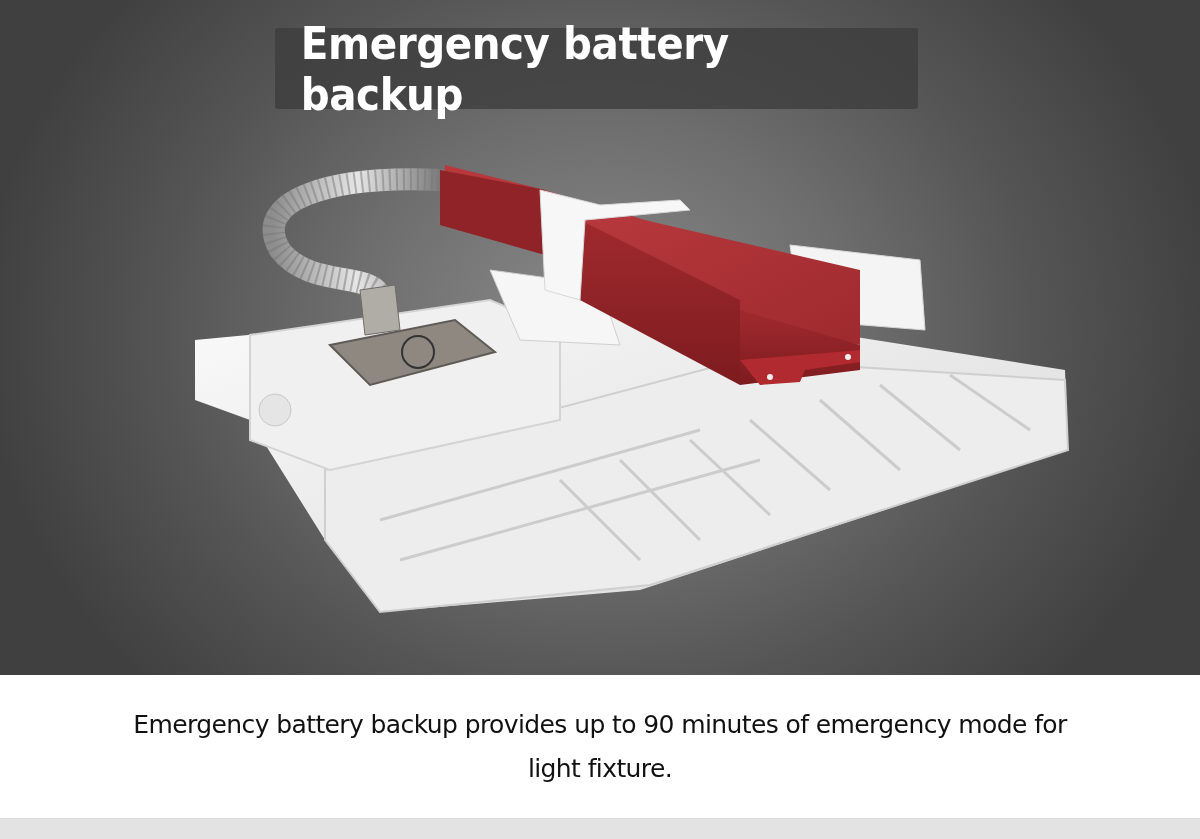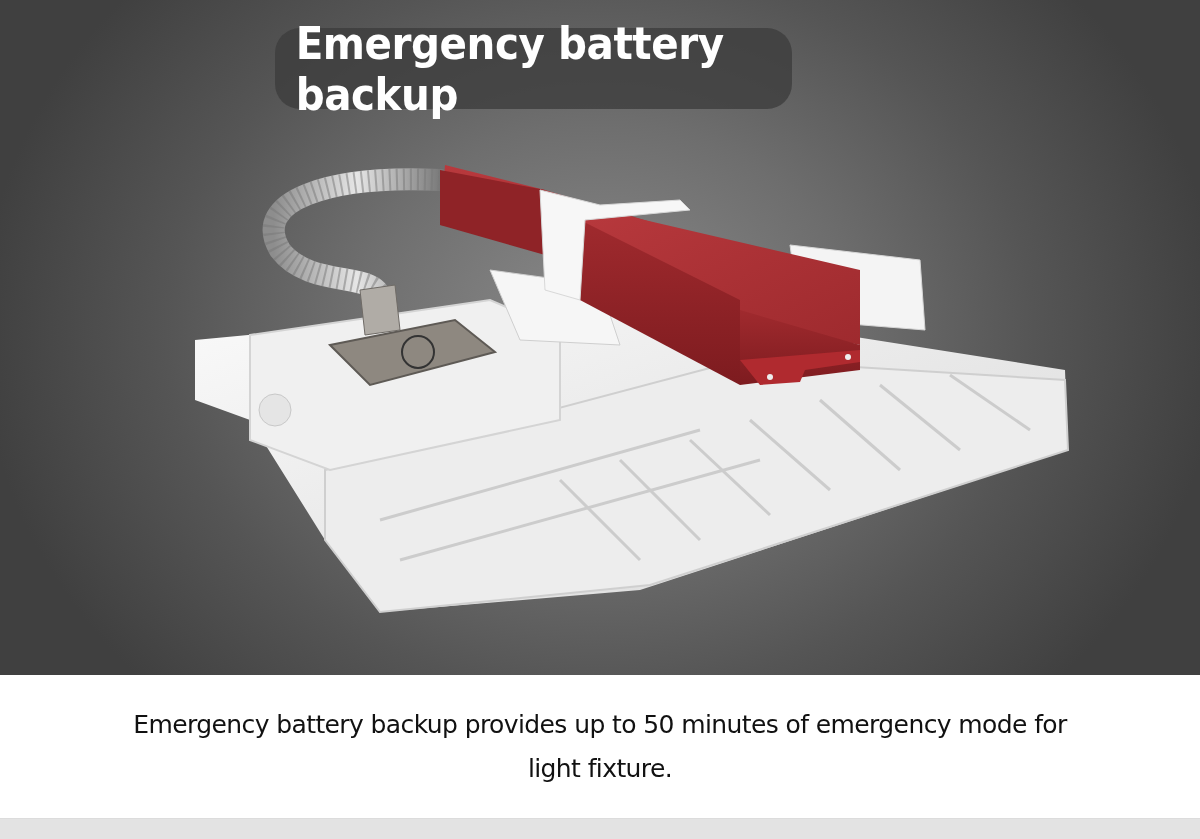--- a/index.html
+++ b/index.html
@@ -6,22 +6,22 @@
     body {
       width: 1200px; height: 839px; overflow: hidden; background: #ffffff;
       font-family: "Liberation Sans", "DejaVu Sans", sans-serif;
     }
     .hero {
       position: absolute; left: 0; top: 0; width: 1200px; height: 675px;
       background: radial-gradient(ellipse 620px 520px at 600px 330px, #8a8a8a 0%, #6e6e6e 40%, #555555 70%, #404040 100%);
       overflow: hidden;
     }
     .title-pill {
-      position: absolute; left: 275px; top: 28px; width: 517px; height: 81px;
-      background: rgba(60,60,60,0.78); border-radius: 25px;
+      position: absolute; left: 275px; top: 28px; width: 643px; height: 81px;
+      background: rgba(60,60,60,0.78); border-radius: 3px;
       display: flex; align-items: center; justify-content: flex-end;
     }
     .title-pill span {
       color: #ffffff; font-size: 44px; font-weight: bold; letter-spacing: -0.5px;
       font-family: "DejaVu Sans", sans-serif; transform: scaleX(0.92);
     }
     
     .product { position: absolute; left: 0; top: 0; width: 1200px; height: 675px; }
     .caption-band {
       position: absolute; left: 0; top: 675px; width: 1200px; height: 143px; background: #ffffff;
@@ -106,16 +106,16 @@
       <polygon points="540,190 600,205 680,200 690,210 585,220 580,300 545,290" fill="#f7f7f7" stroke="#d8d8d8"></polygon>
     </g>
   </svg>
 
   <div class="title-pill">
     <span>Emergency battery backup</span>
   </div>
 </div>
 
 <div class="caption-band">
-  <div class="caption">Emergency battery backup provides up to 50 minutes of emergency mode for light fixture.</div>
+  <div class="caption">Emergency battery backup provides up to 90 minutes of emergency mode for light fixture.</div>
 </div>
 
 <div class="footer-strip"></div>
 
 </body></html>

